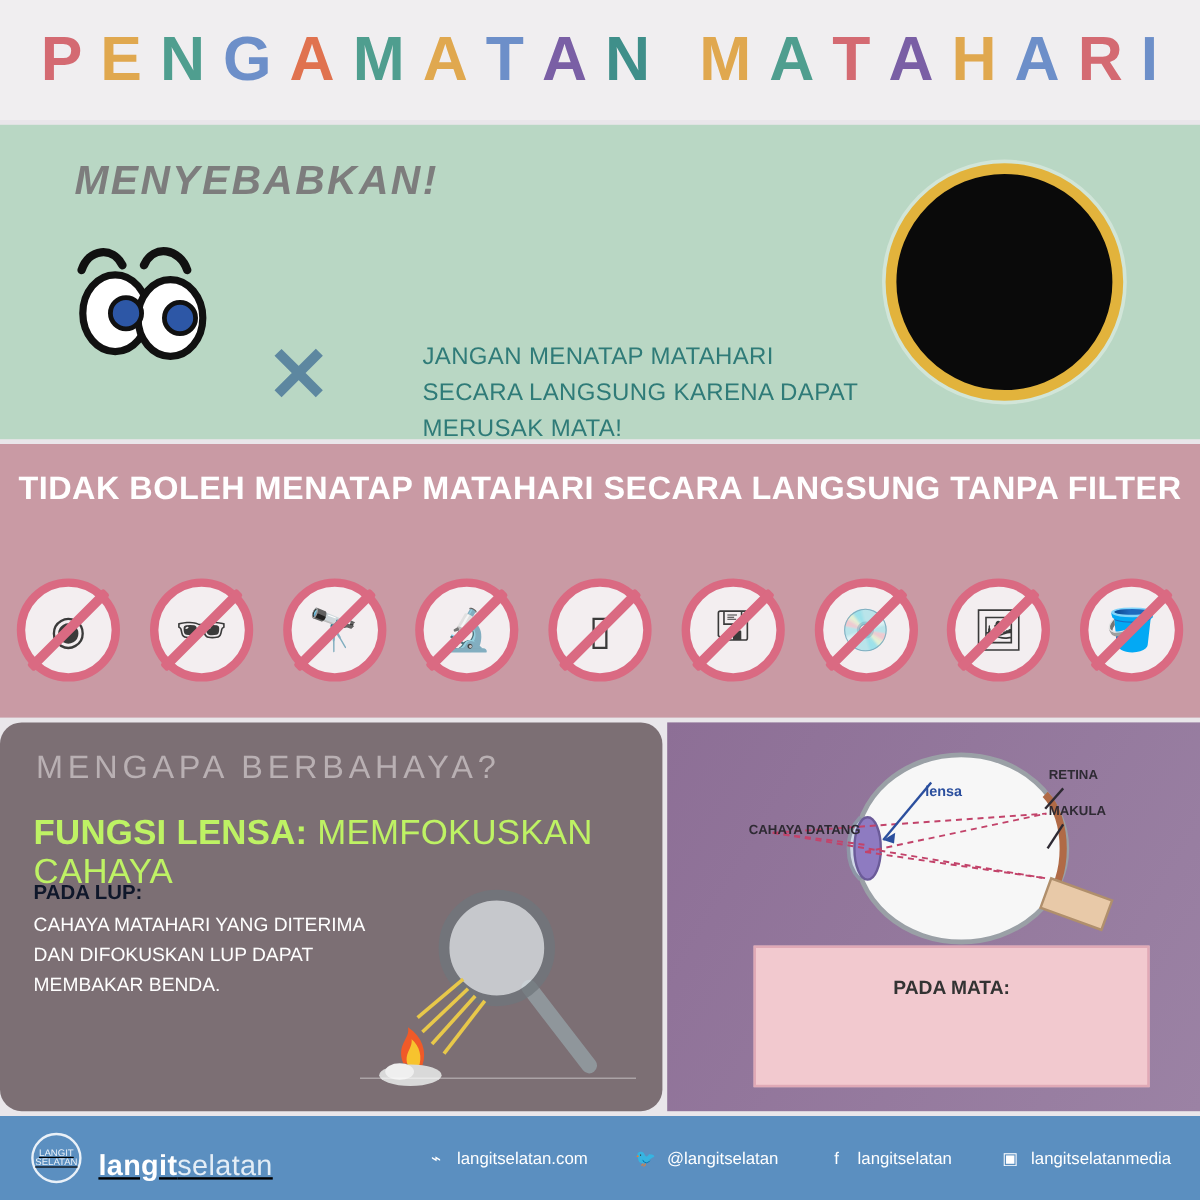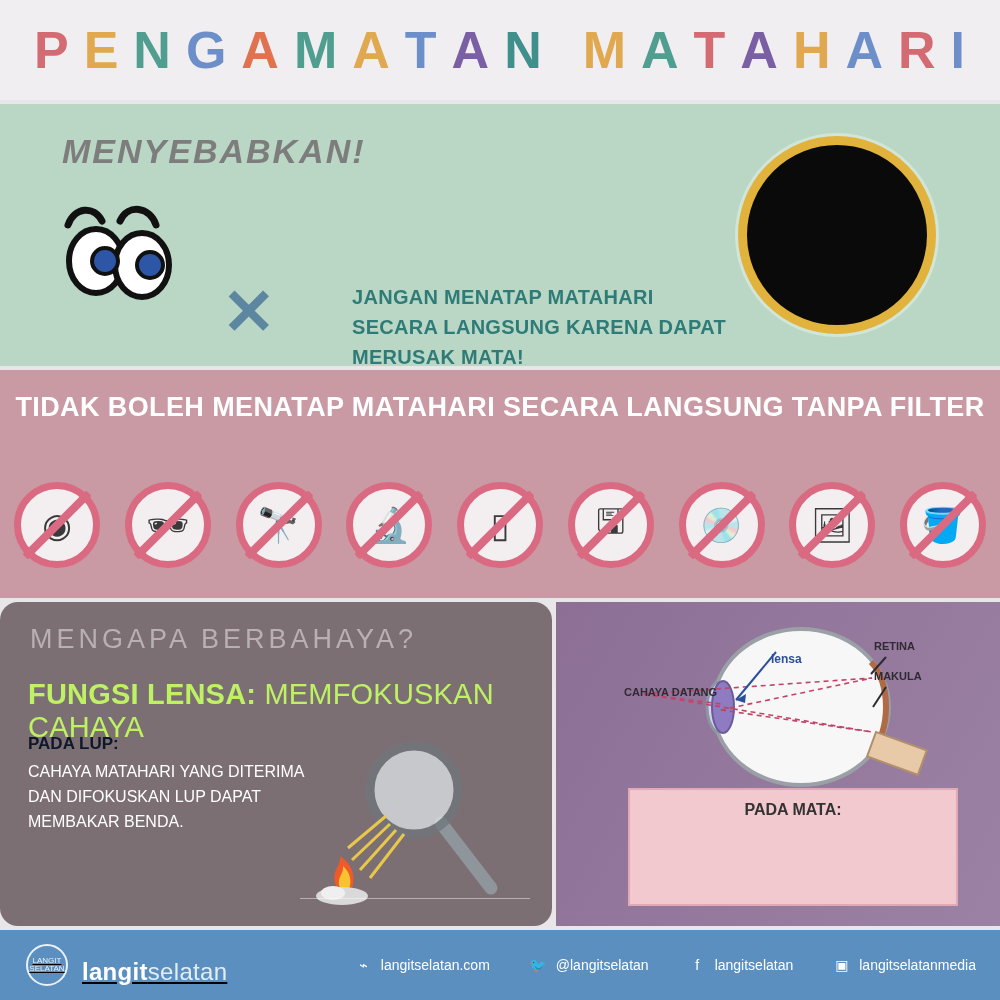--- a/index.html
+++ b/index.html
@@ -39,21 +39,21 @@
     color: #7d7d7d; letter-spacing: 2px;
   }
   .eyes-wrap { position: absolute; left: 60px; top: 95px; width: 120px; height: 110px; }
   .cross-x {
     position: absolute; left: 222px; top: 208px;
     font-size: 64px; font-weight: bold; color: #5d87a0; line-height: 1;
     transform: translateY(-50%);
   }
   .warn-text {
     position: absolute; left: 352px; top: 178px; width: 380px;
-    font-size: 20px; font-weight: bold; color: #2f7b78;
+    font-size: 20px; font-weight: normal; color: #2f7b78;
     line-height: 1.5; letter-spacing: .3px;
   }
   .sun-disk {
     position: absolute; left: 738px; top: 32px; width: 198px; height: 198px;
     border-radius: 50%;
     background: #0a0a0a;
     border: 9px solid #e2b33c;
     box-shadow: 0 0 0 3px rgba(255,255,255,.35);
   }
 
@@ -117,21 +117,21 @@
 
   
   .panel-eye {
     position: absolute; left: 556px; top: 602px; width: 444px; height: 324px;
     background: #8a6e95;
     background: linear-gradient(120deg,#8d6f96 0%, #9b82a4 100%);
   }
   .eye-note {
     position: absolute; left: 72px; top: 186px; width: 330px; height: 118px;
     background: #f2c9cf; border: 2px solid #e0a9b6;
-    text-align: center; padding-top: 11px;
+    text-align: center; padding-top: 25px;
   }
   .eye-note .t1 { font-size: 16px; font-weight: bold; color: #333; }
   .eye-note .t2 { font-size: 15px; color: #333; line-height: 1.5; margin-top: 4px; }
   .lbl { position: absolute; font-size: 11px; font-weight: bold; color: #2e2a33; }
   .lbl-lensa { font-size: 12px; color: #2b4f9e; font-weight: bold; }
 
   
   .footer {
     position: absolute; left: 0; top: 930px; width: 1000px; height: 70px;
     background: #5b8fc0;

